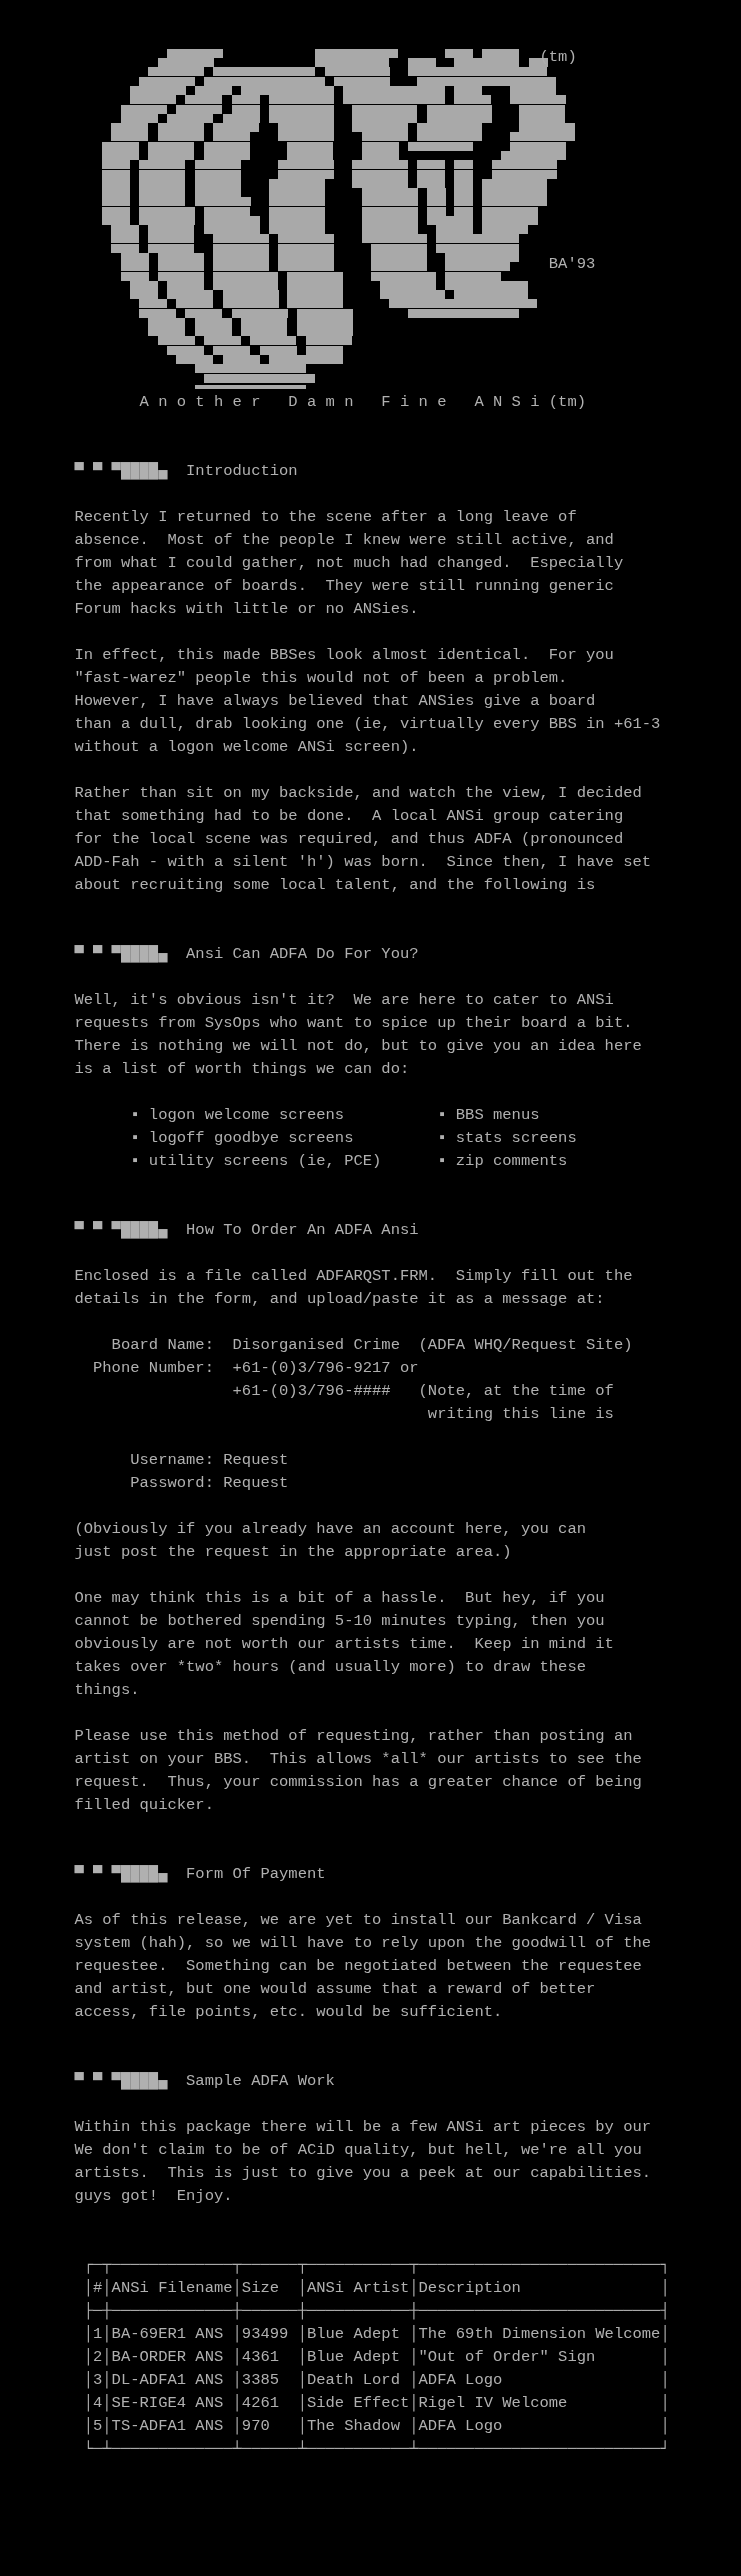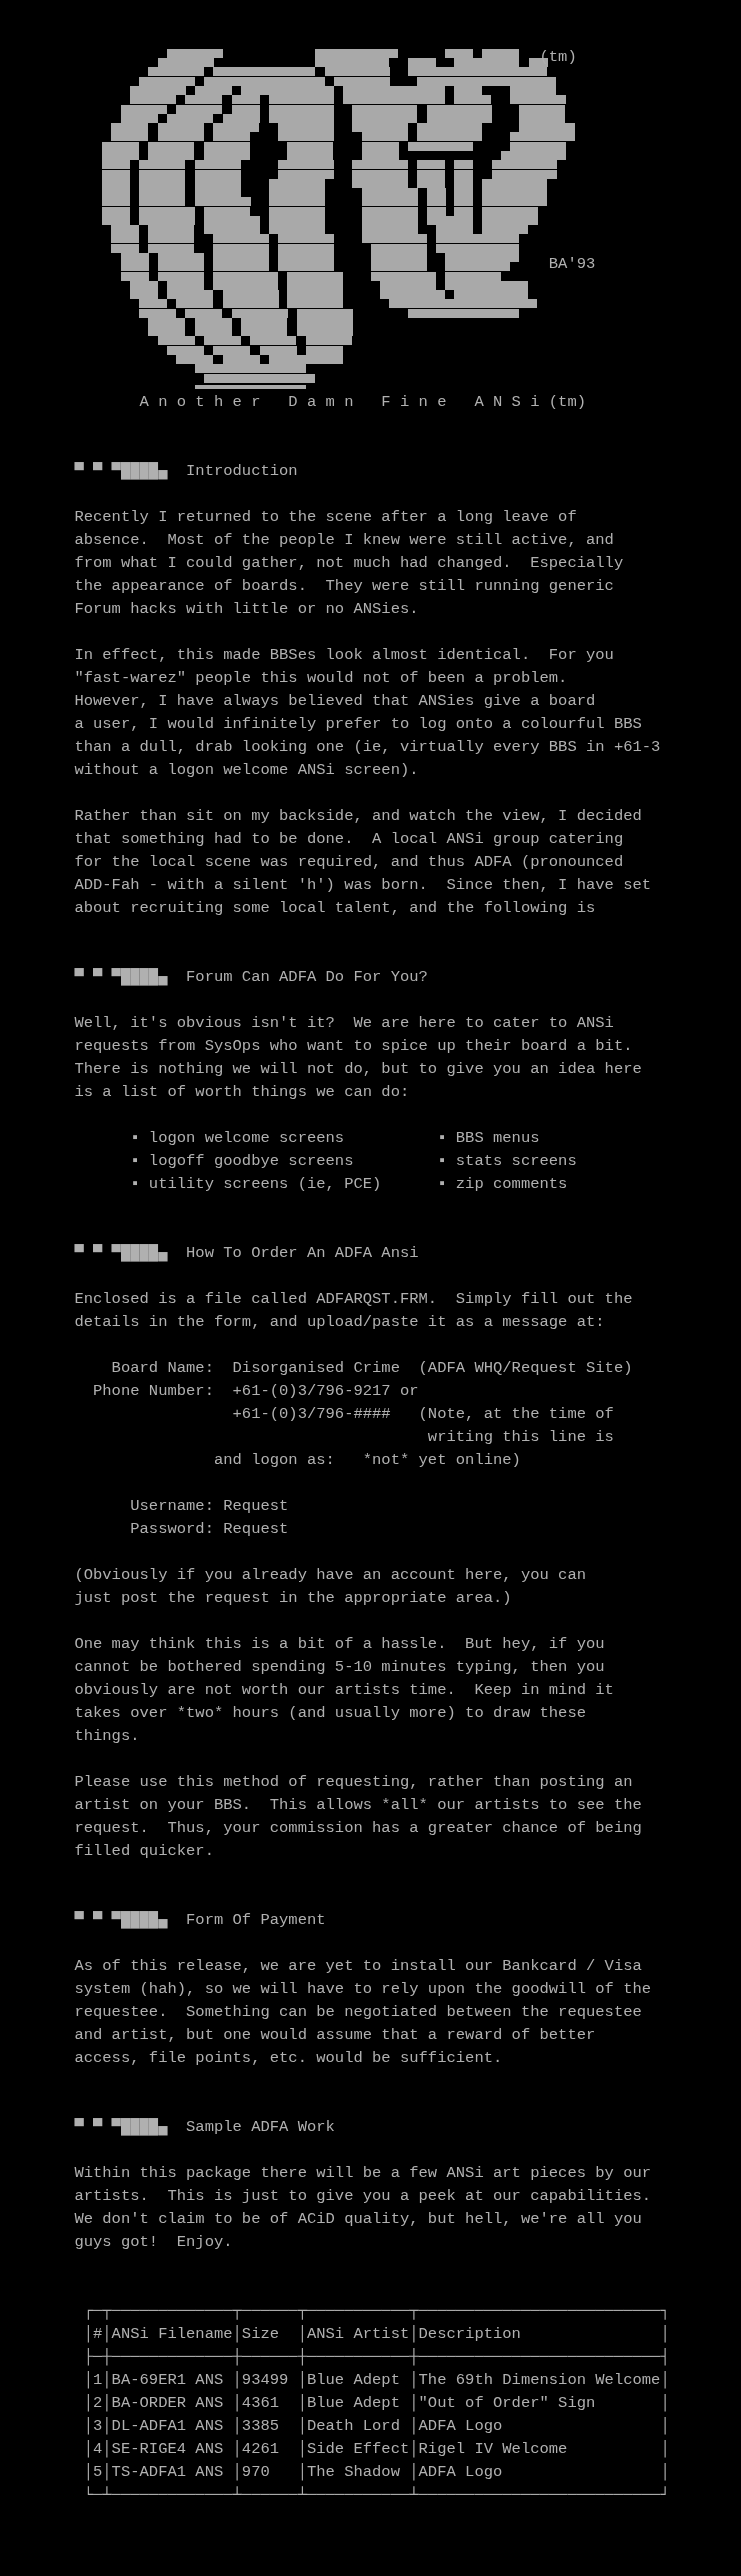--- a/index.html
+++ b/index.html
@@ -248,53 +248,51 @@
     <div class="line">&nbsp;</div>
     <div class="line">        Recently I returned to the scene after a long leave of</div>
     <div class="line">        absence.  Most of the people I knew were still active, and</div>
     <div class="line">        from what I could gather, not much had changed.  Especially</div>
     <div class="line">        the appearance of boards.  They were still running generic</div>
     <div class="line">        Forum hacks with little or no ANSies.</div>
     <div class="line">&nbsp;</div>
     <div class="line">        In effect, this made BBSes look almost identical.  For you</div>
     <div class="line">        "fast-warez" people this would not of been a problem.</div>
     <div class="line">        However, I have always believed that ANSies give a board</div>
-    <div class="line">        a user, I would infinitely prefer to log onto a colourful BBS</div>
     <div class="line">        than a dull, drab looking one (ie, virtually every BBS in +61-3</div>
     <div class="line">        without a logon welcome ANSi screen).</div>
     <div class="line">&nbsp;</div>
     <div class="line">        Rather than sit on my backside, and watch the view, I decided</div>
     <div class="line">        that something had to be done.  A local ANSi group catering</div>
     <div class="line">        for the local scene was required, and thus ADFA (pronounced</div>
     <div class="line">        ADD-Fah - with a silent 'h') was born.  Since then, I have set</div>
     <div class="line">        about recruiting some local talent, and the following is</div>
     <div class="line">&nbsp;</div>
     <div class="line">&nbsp;</div>
-    <div class="line">        ▀ ▀ ▀████▄  Forum Can ADFA Do For You?</div>
+    <div class="line">        ▀ ▀ ▀████▄  Ansi Can ADFA Do For You?</div>
     <div class="line">&nbsp;</div>
     <div class="line">        Well, it's obvious isn't it?  We are here to cater to ANSi</div>
     <div class="line">        requests from SysOps who want to spice up their board a bit.</div>
     <div class="line">        There is nothing we will not do, but to give you an idea here</div>
     <div class="line">        is a list of worth things we can do:</div>
     <div class="line">&nbsp;</div>
     <div class="line">              ▪ logon welcome screens          ▪ BBS menus</div>
     <div class="line">              ▪ logoff goodbye screens         ▪ stats screens</div>
     <div class="line">              ▪ utility screens (ie, PCE)      ▪ zip comments</div>
     <div class="line">&nbsp;</div>
     <div class="line">&nbsp;</div>
     <div class="line">        ▀ ▀ ▀████▄  How To Order An ADFA Ansi</div>
     <div class="line">&nbsp;</div>
     <div class="line">        Enclosed is a file called ADFARQST.FRM.  Simply fill out the</div>
     <div class="line">        details in the form, and upload/paste it as a message at:</div>
     <div class="line">&nbsp;</div>
     <div class="line">            Board Name:  Disorganised Crime  (ADFA WHQ/Request Site)</div>
     <div class="line">          Phone Number:  +61-(0)3/796-9217 or</div>
     <div class="line">                         +61-(0)3/796-####   (Note, at the time of</div>
     <div class="line">                                              writing this line is</div>
-    <div class="line">                       and logon as:   *not* yet online)</div>
     <div class="line">&nbsp;</div>
     <div class="line">              Username: Request</div>
     <div class="line">              Password: Request</div>
     <div class="line">&nbsp;</div>
     <div class="line">        (Obviously if you already have an account here, you can</div>
     <div class="line">        just post the request in the appropriate area.)</div>
     <div class="line">&nbsp;</div>
     <div class="line">        One may think this is a bit of a hassle.  But hey, if you</div>
     <div class="line">        cannot be bothered spending 5-10 minutes typing, then you</div>
     <div class="line">        obviously are not worth our artists time.  Keep in mind it</div>
@@ -312,22 +310,22 @@
     <div class="line">        As of this release, we are yet to install our Bankcard / Visa</div>
     <div class="line">        system (hah), so we will have to rely upon the goodwill of the</div>
     <div class="line">        requestee.  Something can be negotiated between the requestee</div>
     <div class="line">        and artist, but one would assume that a reward of better</div>
     <div class="line">        access, file points, etc. would be sufficient.</div>
     <div class="line">&nbsp;</div>
     <div class="line">&nbsp;</div>
     <div class="line">        ▀ ▀ ▀████▄  Sample ADFA Work</div>
     <div class="line">&nbsp;</div>
     <div class="line">        Within this package there will be a few ANSi art pieces by our</div>
+    <div class="line">        We don't claim to be of ACiD quality, but hell, we're all you</div>
     <div class="line">        artists.  This is just to give you a peek at our capabilities.</div>
-    <div class="line">        We don't claim to be of ACiD quality, but hell, we're all you</div>
     <div class="line">        guys got!  Enjoy.</div>
     <div class="line">&nbsp;</div>
     <div class="line">&nbsp;</div>
     <div class="line">         ┌─┬─────────────┬──────┬───────────┬──────────────────────────┐</div>
     <div class="line">         │#│ANSi Filename│Size  │ANSi Artist│Description               │</div>
     <div class="line">         ├─┼─────────────┼──────┼───────────┼──────────────────────────┤</div>
     <div class="line">         │1│BA-69ER1 ANS │93499 │Blue Adept │The 69th Dimension Welcome│</div>
     <div class="line">         │2│BA-ORDER ANS │4361  │Blue Adept │"Out of Order" Sign       │</div>
     <div class="line">         │3│DL-ADFA1 ANS │3385  │Death Lord │ADFA Logo                 │</div>
     <div class="line">         │4│SE-RIGE4 ANS │4261  │Side Effect│Rigel IV Welcome          │</div>

